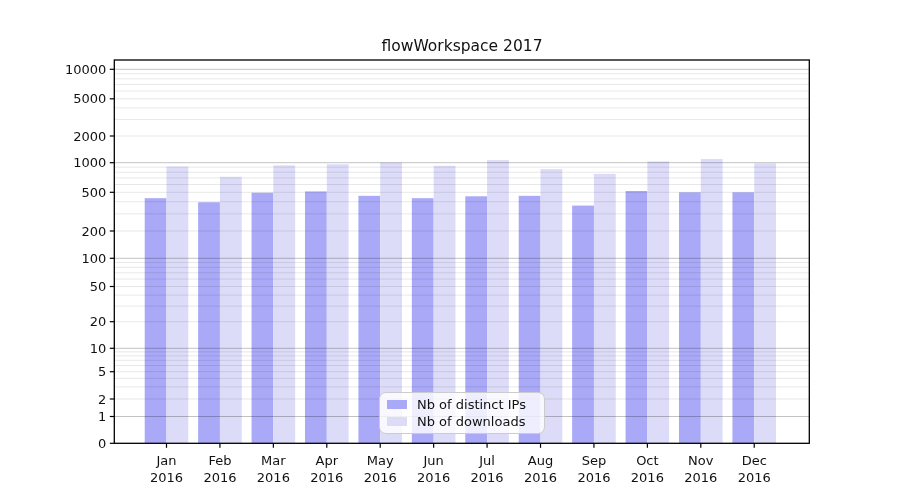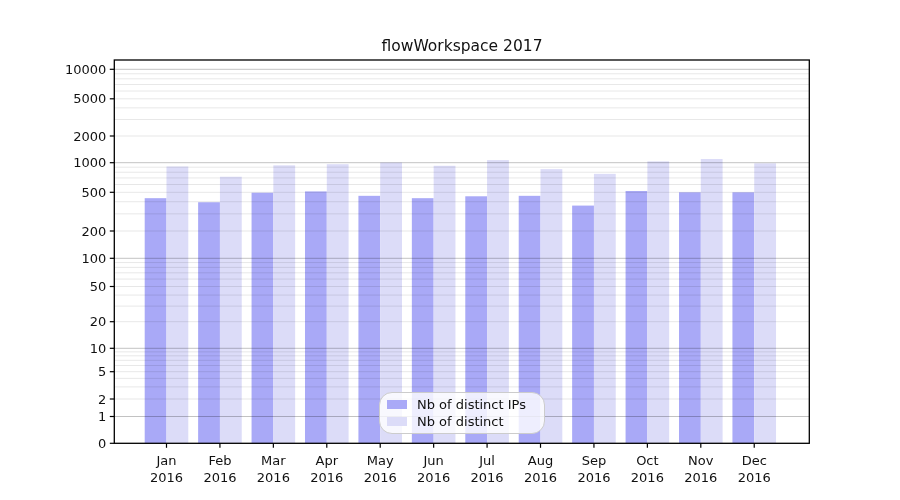--- a/index.html
+++ b/index.html
@@ -17,21 +17,21 @@
     font-size:15.5px;
     color:#111111;
   }
   #chart-svg{position:absolute;left:0;top:0;}
   #legend{
     position:absolute;
     left:379px;top:392px;
     width:166px;height:42px;
     background:rgba(255,255,255,0.8);
     border:1px solid #cccccc;
-    border-radius:13px;
+    border-radius:7px;
     box-sizing:border-box;
     display:flex;flex-direction:column;justify-content:space-evenly;
     padding:1px 0;
   }
   .legend-row{display:flex;align-items:center;gap:10px;padding-left:7px;}
   .legend-swatch{width:20px;height:9px;flex:0 0 auto;}
   .legend-label{font-size:13px;color:#111111;white-space:nowrap;}
 </style>
 </head>
 <body>
@@ -166,16 +166,16 @@
       <text x="754.23" y="482" text-anchor="middle" font-size="13px" fill="#111111">2016</text>
     </svg>
   <div id="chart-title">flowWorkspace 2017</div>
   <div id="legend">
     <div class="legend-row">
       <span class="legend-swatch" style="background: rgb(169, 169, 247);"></span>
       <span class="legend-label">Nb of distinct IPs</span>
     </div>
     <div class="legend-row">
       <span class="legend-swatch" style="background: rgb(220, 220, 248);"></span>
-      <span class="legend-label">Nb of distinct</span>
+      <span class="legend-label">Nb of downloads</span>
     </div>
   </div>
 </div>
 
 </body></html>

